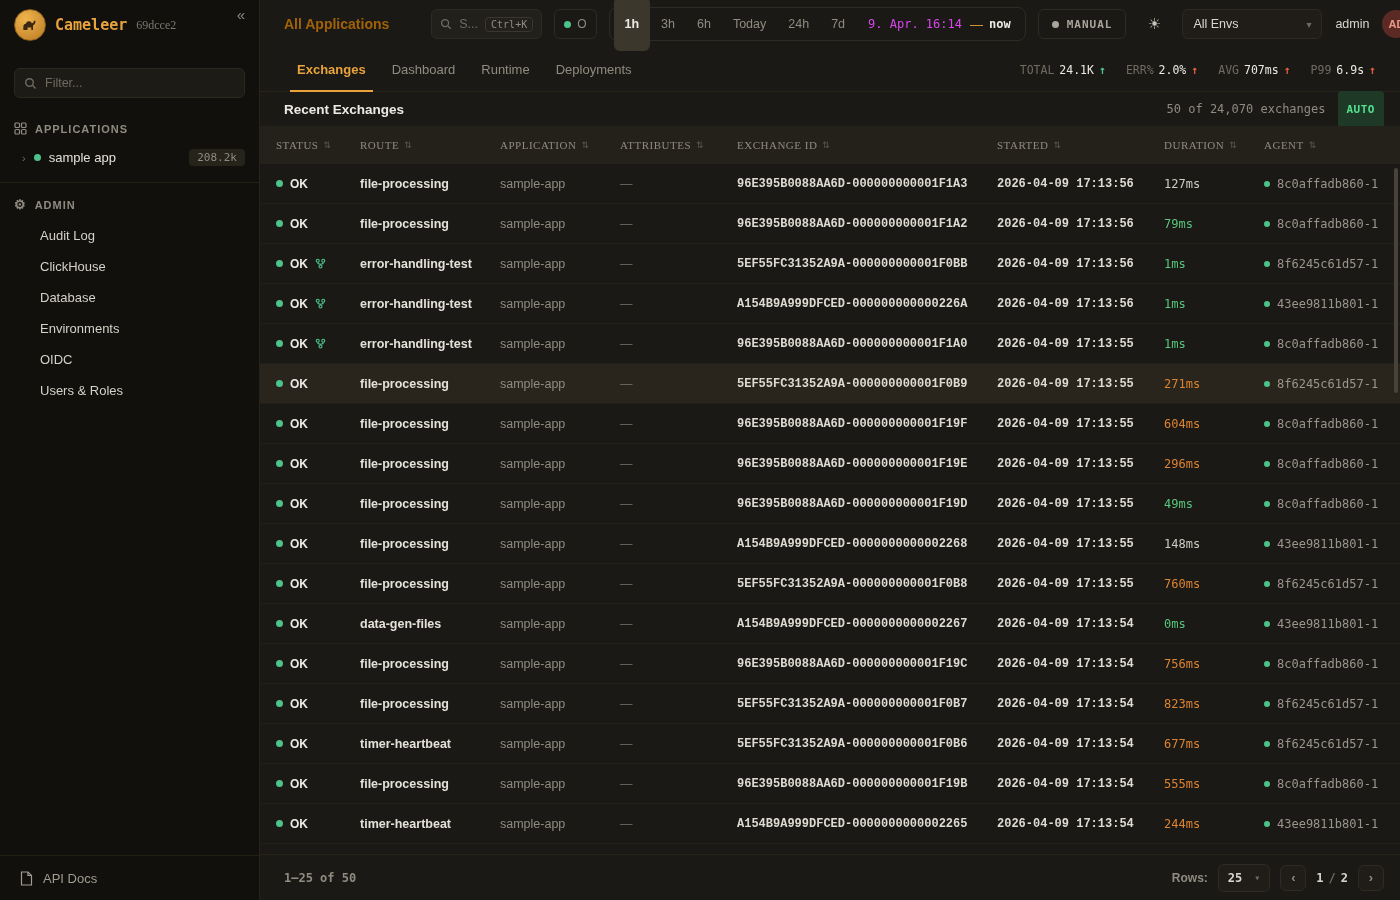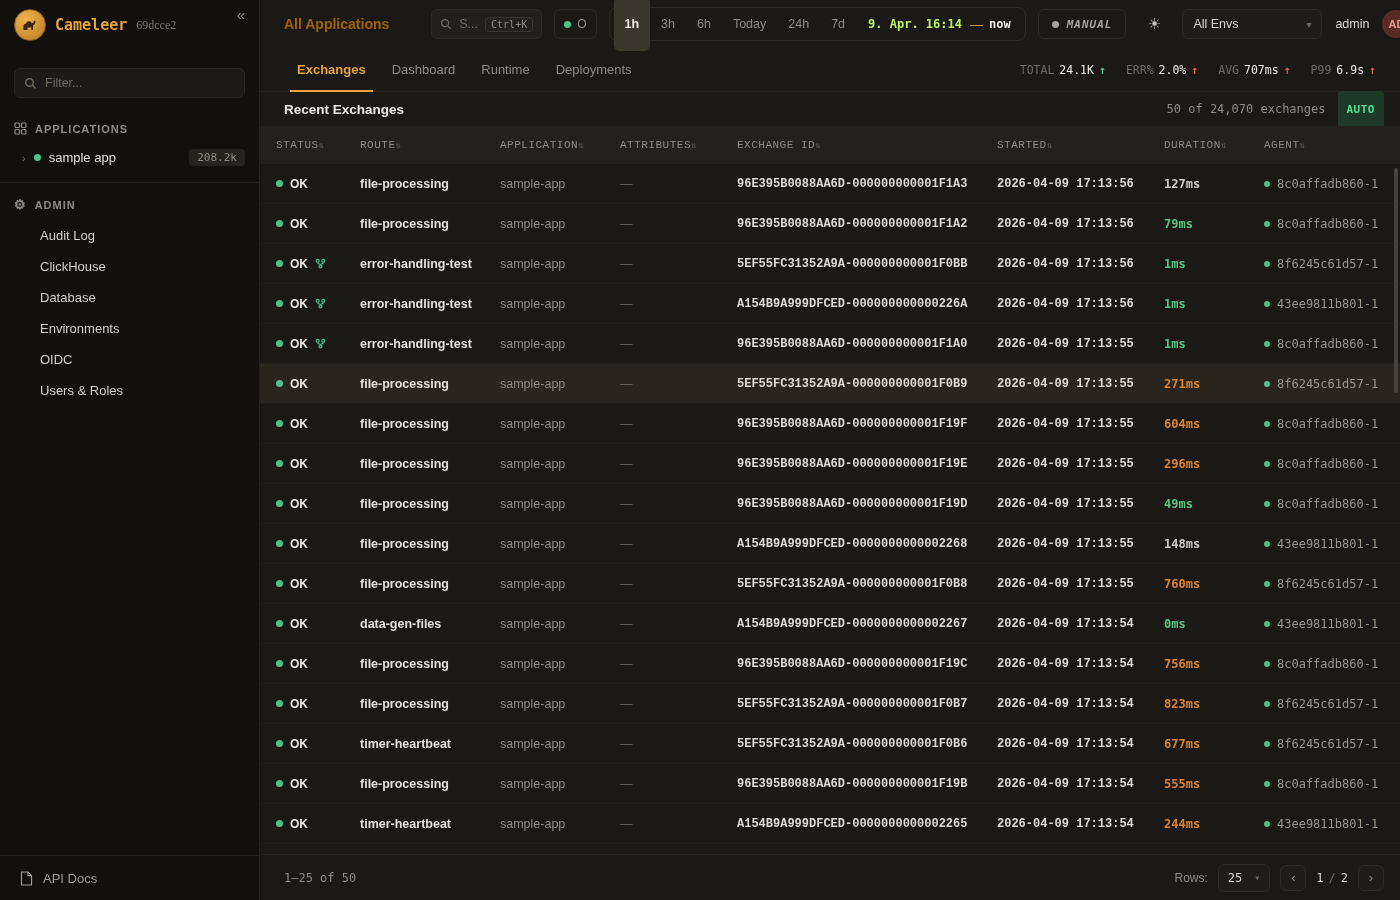--- a/index.html
+++ b/index.html
@@ -39,25 +39,25 @@
   
   .topbar { height:48px; display:flex; align-items:center; padding:0 14px 0 24px; gap:12px; flex-shrink:0; }
   .topbar-title { font-weight:bold; font-size:14px; color:#a16207; white-space:nowrap; }
   .searchbox { display:flex; align-items:center; gap:7px; background:#22201b; border:1px solid #2e2b24; border-radius:6px; height:30px; padding:0 8px; color:#6f6b60; font-size:12.5px; margin-left:30px; cursor:text; }
   .kbd { border:1px solid #3a362e; border-radius:4px; padding:1px 5px; font-size:10px; color:#8f8b80; font-family:"DejaVu Sans Mono", monospace; }
   .online-box { display:flex; align-items:center; gap:6px; border:1px solid #2e2b24; border-radius:6px; height:30px; padding:0 9px; color:#8f8b80; font-size:12px; cursor:pointer; }
   .range-group { display:flex; align-items:center; border:1px solid #2e2b24; border-radius:8px; height:34px; padding:0 4px; }
   .pills { display:flex; align-items:center; }
   .pill { padding:20px 11px; border-radius:6px; color:#8f8b80; font-size:12.5px; cursor:pointer; white-space:nowrap; }
   .pill.active { background:#3b372c; color:#eceae3; font-weight:bold; }
-  .range-date { font-family:"DejaVu Sans Mono", monospace; font-weight:bold; font-size:12px; color:#bef264; padding:0 6px 0 12px; white-space:nowrap; cursor:pointer; }
+  .range-date { font-family:"DejaVu Sans Mono", monospace; font-weight:normal; font-size:12px; color:#d946ef; padding:0 6px 0 12px; white-space:nowrap; cursor:pointer; }
   .range-sep { color:#e8a33d; padding:0 2px; }
   .range-now { font-family:"DejaVu Sans Mono", monospace; font-weight:bold; font-size:12px; color:#eceae3; padding:0 10px 0 4px; cursor:pointer; }
   .topbar-right { margin-left:auto; display:flex; align-items:center; gap:13px; }
-  .manual-btn { display:flex; align-items:center; gap:8px; border:1px solid #2e2b24; border-radius:6px; height:30px; padding:0 13px; cursor:pointer;font-style:italic; }
+  .manual-btn { display:flex; align-items:center; gap:8px; border:1px solid #2e2b24; border-radius:6px; height:30px; padding:0 13px; cursor:pointer; }
   .manual-dot { width:7px; height:7px; border-radius:50%; background:#a8a499; }
   .manual-label { font-size:11px; font-weight:bold; letter-spacing:1px; color:#a8a499; font-family:"DejaVu Sans Mono", monospace; }
   .icon-btn { width:30px; height:30px; display:flex; align-items:center; justify-content:center; color:#c8c4b9; font-size:15px; cursor:pointer; border-radius:6px; }
   .env-select { display:flex; align-items:center; justify-content:space-between; border:1px solid #2e2b24; border-radius:6px; height:30px; width:140px; padding:0 10px; font-size:12.5px; color:#d9d6cd; cursor:pointer; background:#201d18; }
   .sel-chev { color:#6f6b60; font-size:10px; }
   .user-name { font-size:12.5px; color:#d9d6cd; }
   .avatar { width:28px; height:28px; border-radius:50%; background:#5c2a24; color:#e89a8c; display:flex; align-items:center; justify-content:center; font-size:11px; font-weight:bold; cursor:pointer; }
 
   
   .tabbar { height:44px; display:flex; align-items:stretch; padding:0 24px; border-bottom:1px solid #272319; flex-shrink:0; }
@@ -76,41 +76,41 @@
   .listbar { height:34px; display:flex; align-items:center; padding:0 16px 0 24px; flex-shrink:0; }
   .list-title { font-weight:bold; font-size:13.5px; color:#eceae3; }
   .list-right { margin-left:auto; display:flex; gap:12px; align-items:center; }
   .summary { font-family:"DejaVu Sans Mono", monospace; font-size:12px; color:#8f8b80; }
   .auto-badge { background:#1e3a27; color:#52e08d; font-family:"DejaVu Sans Mono", monospace; font-weight:bold; font-size:11px; padding:12px 9px; border-radius:4px; letter-spacing:.5px; cursor:pointer; }
 
   
   .table-wrap { flex:1; position:relative; overflow:hidden; display:flex; flex-direction:column; }
   .grid-cols { display:grid; grid-template-columns:84px 140px 120px 117px 260px 167px 100px 1fr; padding:0 16px; align-items:center; }
   .thead { height:38px; background:#24211a; flex-shrink:0; }
-  .hcell { display:flex; align-items:center; font-family:Liberation Mono, monospace; font-size:11px; color:#8f8b80; letter-spacing:.5px; cursor:pointer; white-space:nowrap; overflow:hidden; }
+  .hcell { display:flex; gap:5px; align-items:center; font-family:Liberation Serif, serif; font-size:11px; color:#8f8b80; letter-spacing:.5px; cursor:pointer; white-space:nowrap; overflow:hidden; }
   .sort { color:#5c584e; font-size:9px; }
   .tbody { flex:1; overflow:hidden; }
   .trow { height:40px; border-bottom:1px solid #232019; cursor:pointer; }
   .trow.highlight { background:#29251c; }
   .cell { overflow:hidden; white-space:nowrap; }
   .status-cell { display:flex; align-items:center; gap:7px; font-weight:bold; font-size:12px; color:#eceae3; }
   .route-cell { font-weight:bold; font-size:12.5px; color:#e4e1d9; }
   .app-cell { font-size:12.5px; color:#8f8b80; }
   .attr-cell { color:#6f6b60; font-size:12.5px; }
   .id-cell, .started-cell { font-family:Liberation Mono, monospace; font-size:12px; font-weight:bold; color:#dedbd3; }
-  .duration-cell { font-family:"DejaVu Sans Mono", monospace; font-size:12px; font-weight:bold; }
+  .duration-cell { font-family:"DejaVu Sans Mono", monospace; font-size:12px; font-weight:normal; }
   .duration-normal { color:#cfccc3; }
   .duration-fast { color:#56c77d; }
   .duration-slow { color:#de8430; }
   .agent-cell { display:flex; gap:7px; align-items:center; font-family:"DejaVu Sans Mono", monospace; font-size:12px; color:#9a968b; }
   .agent-cell .dot { width:6px; height:6px; }
   .scroll-thumb { position:absolute; right:2px; top:42px; width:4px; height:225px; background:#47433a; border-radius:2px; cursor:grab; }
 
   
-  .tfooter { height:46px; border-top:1px solid #272319; display:flex; align-items:center; padding:0 16px 0 24px; flex-shrink:0; }
+  .tfooter { height:46px; border-top:1px solid #272319; display:flex; align-items:center; padding:0 16px 0 24px; flex-shrink:0;font-weight:bold; }
   .range-label { font-family:"DejaVu Sans Mono", monospace; font-size:12px; color:#8f8b80; }
   .footer-right { margin-left:auto; display:flex; align-items:center; gap:10px; }
   .rows-label { font-size:12px; color:#8f8b80; }
   .rows-select { border:1px solid #2e2b24; border-radius:6px; height:28px; padding:0 9px; display:flex; gap:12px; align-items:center; font-family:"DejaVu Sans Mono", monospace; font-size:12px; color:#d9d6cd; background:#201d18; cursor:pointer; }
   .page-btn { width:26px; height:26px; border:1px solid #2e2b24; border-radius:6px; display:flex; align-items:center; justify-content:center; color:#8f8b80; font-size:13px; cursor:pointer; background:#201d18; }
   .page-info { font-family:"DejaVu Sans Mono", monospace; font-size:12px; color:#d9d6cd; display:flex; gap:5px; }
   .page-sep { color:#6f6b60; }
 </style>
 </head>
 <body>

